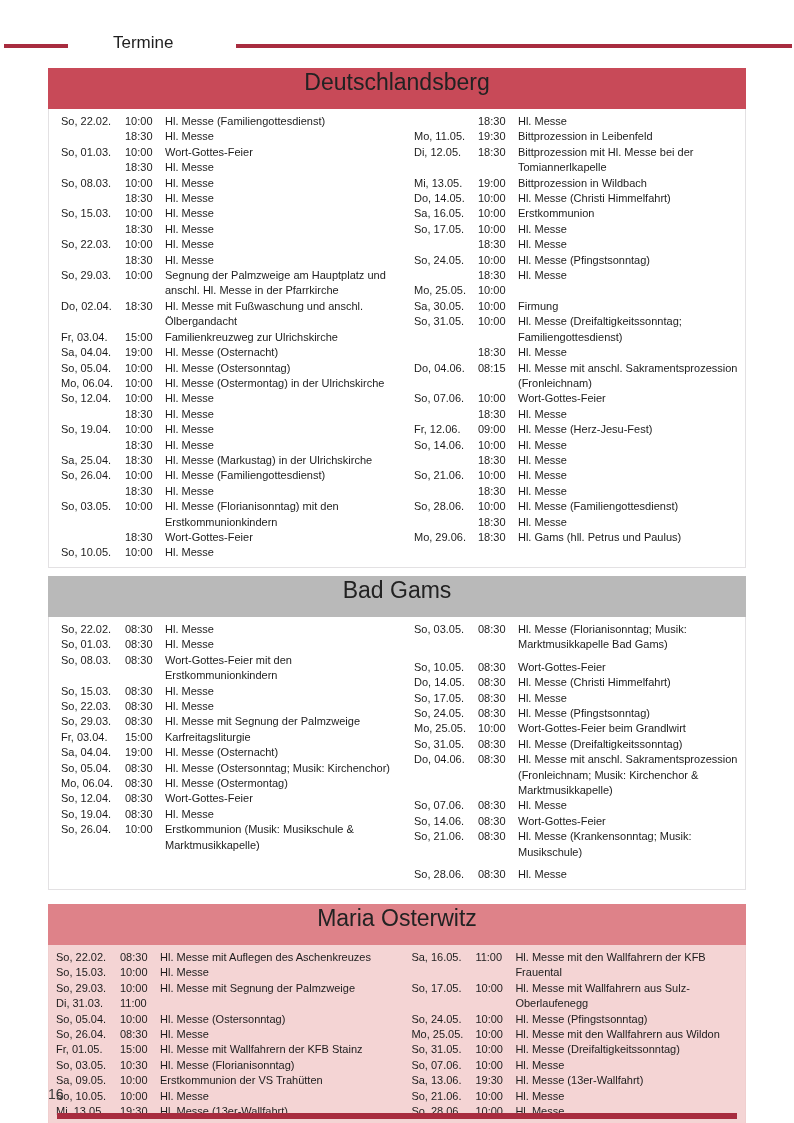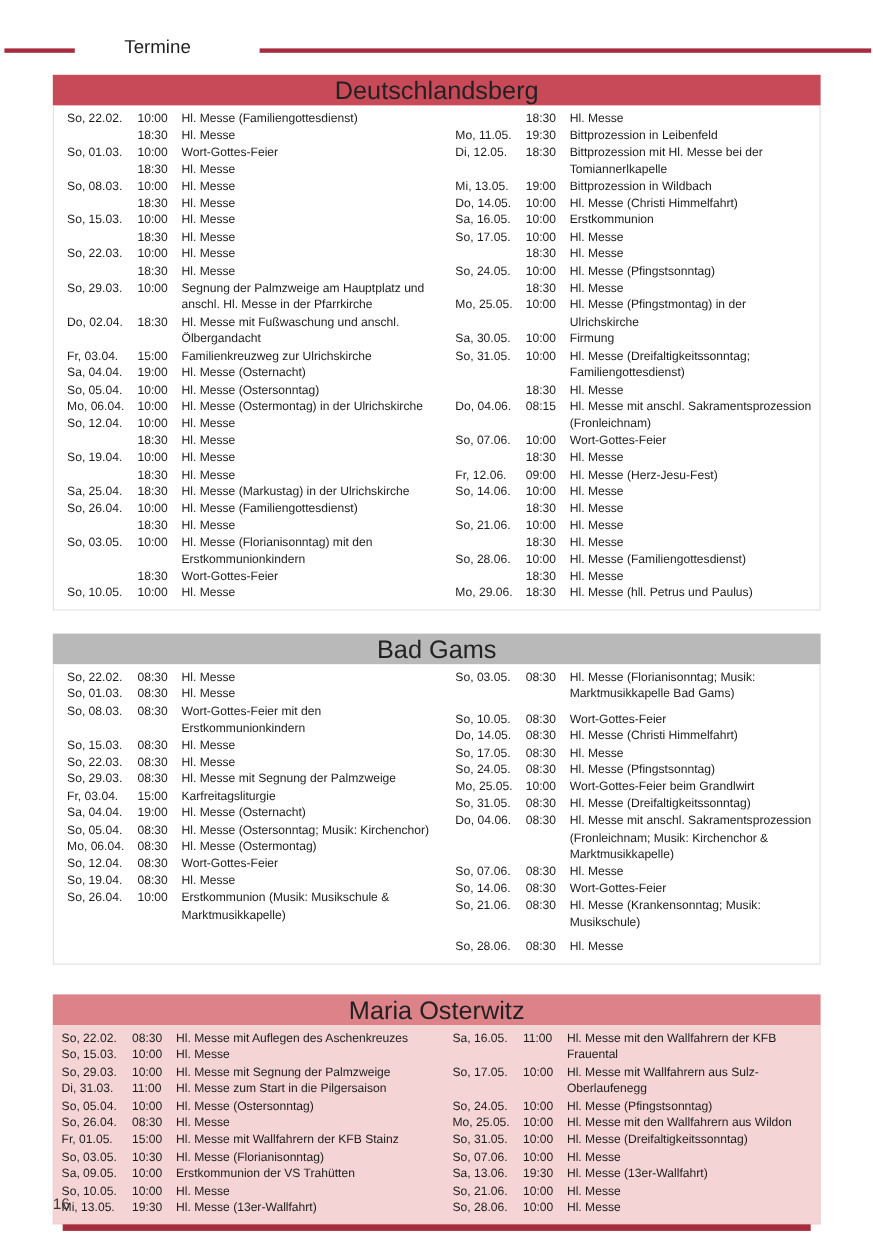--- a/index.html
+++ b/index.html
@@ -9,21 +9,21 @@
   .rule { position:absolute; height:4px; background:#a82c3f; }
   .rule-left  { left:4px;  top:44px; width:64px; }
   .rule-right { left:236px; top:44px; width:556px; }
   .heading { position:absolute; left:113px; top:33px; font-size:17px; color:#1f1f1f; }
 
   .sec { position:absolute; left:48px; width:698px; }
   .sec-0 { top:68px; }
   .sec-1 { top:576px; }
   .sec-2 { top:904px; }
 
-  .sec-header { height:28px; line-height:29px; text-align:center; font-size:23px; color:#222; }
+  .sec-header { height:41px; line-height:29px; text-align:center; font-size:23px; color:#222; }
   .hdr-0 { background:#c84a58; }
   .hdr-1 { background:#b9b9b9; }
   .hdr-2 { background:#de8289; }
 
   .sec-body { display:flex; gap:10px; background:#fff; border:1px solid #e3e1e3; border-top:none; padding:5px 4px 6px 12px; }
   .body-2 { background:#f4d4d4; border-color:#f0cfcf; padding-left:7px; }
 
   .col { font-size:11px; line-height:15.4px; }
   .col-left  { width:344px; }
   .col-right { width:328px; }
@@ -228,21 +228,20 @@
           <span class="c-desc">Hl. Messe (Pfingstsonntag)</span>
         </div>
         <div class="row">
           <span class="c-date"></span>
           <span class="c-time">18:30</span>
           <span class="c-desc">Hl. Messe</span>
         </div>
         <div class="row">
           <span class="c-date">Mo, 25.05.</span>
           <span class="c-time">10:00</span>
-          <span class="c-desc">Hl. Messe (Pfingstmontag) in der Ulrichskirche</span>
         </div>
         <div class="row">
           <span class="c-date">Sa, 30.05.</span>
           <span class="c-time">10:00</span>
           <span class="c-desc">Firmung</span>
         </div>
         <div class="row">
           <span class="c-date">So, 31.05.</span>
           <span class="c-time">10:00</span>
           <span class="c-desc">Hl. Messe (Dreifaltigkeitssonntag; Familiengottesdienst)</span>
@@ -298,21 +297,21 @@
           <span class="c-desc">Hl. Messe (Familiengottesdienst)</span>
         </div>
         <div class="row">
           <span class="c-date"></span>
           <span class="c-time">18:30</span>
           <span class="c-desc">Hl. Messe</span>
         </div>
         <div class="row">
           <span class="c-date">Mo, 29.06.</span>
           <span class="c-time">18:30</span>
-          <span class="c-desc">Hl. Messe (hll. Petrus und Paulus)</span>
+          <span class="c-desc">Hl. Gams (hll. Petrus und Paulus)</span>
         </div>
       </div>
   </div>
 </section>
 
 <section class="sec sec-1">
   <div class="sec-header hdr-1">Bad Gams</div>
   <div class="sec-body body-1">
     <div class="col col-left">
         <div class="row">
@@ -461,21 +460,20 @@
           <span class="c-desc">Hl. Messe</span>
         </div>
         <div class="row">
           <span class="c-date">So, 29.03.</span>
           <span class="c-time">10:00</span>
           <span class="c-desc">Hl. Messe mit Segnung der Palmzweige</span>
         </div>
         <div class="row">
           <span class="c-date">Di, 31.03.</span>
           <span class="c-time">11:00</span>
-          <span class="c-desc">Hl. Messe zum Start in die Pilgersaison</span>
         </div>
         <div class="row">
           <span class="c-date">So, 05.04.</span>
           <span class="c-time">10:00</span>
           <span class="c-desc">Hl. Messe (Ostersonntag)</span>
         </div>
         <div class="row">
           <span class="c-date">So, 26.04.</span>
           <span class="c-time">08:30</span>
           <span class="c-desc">Hl. Messe</span>

